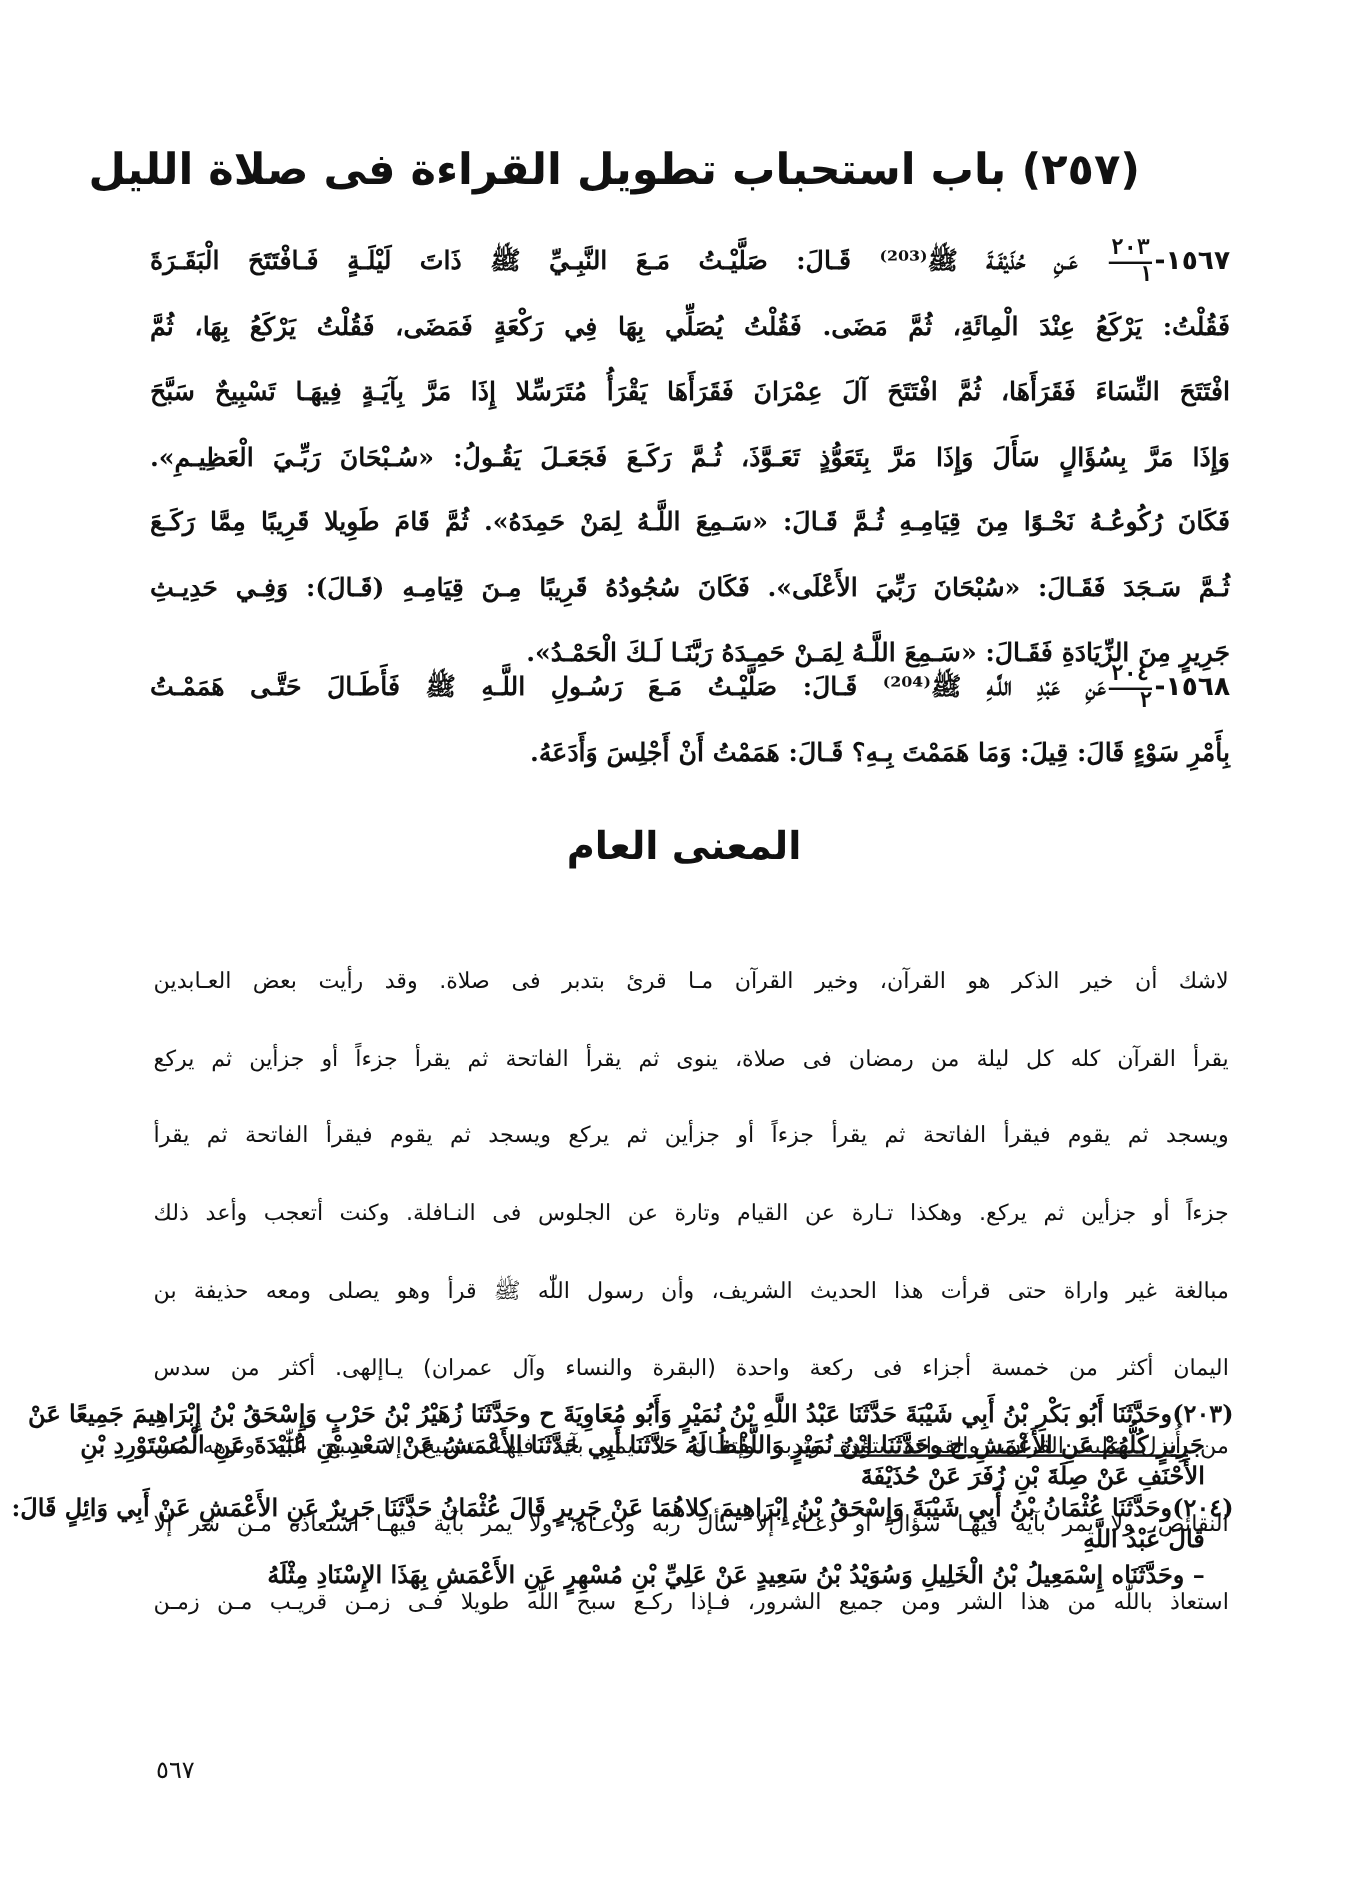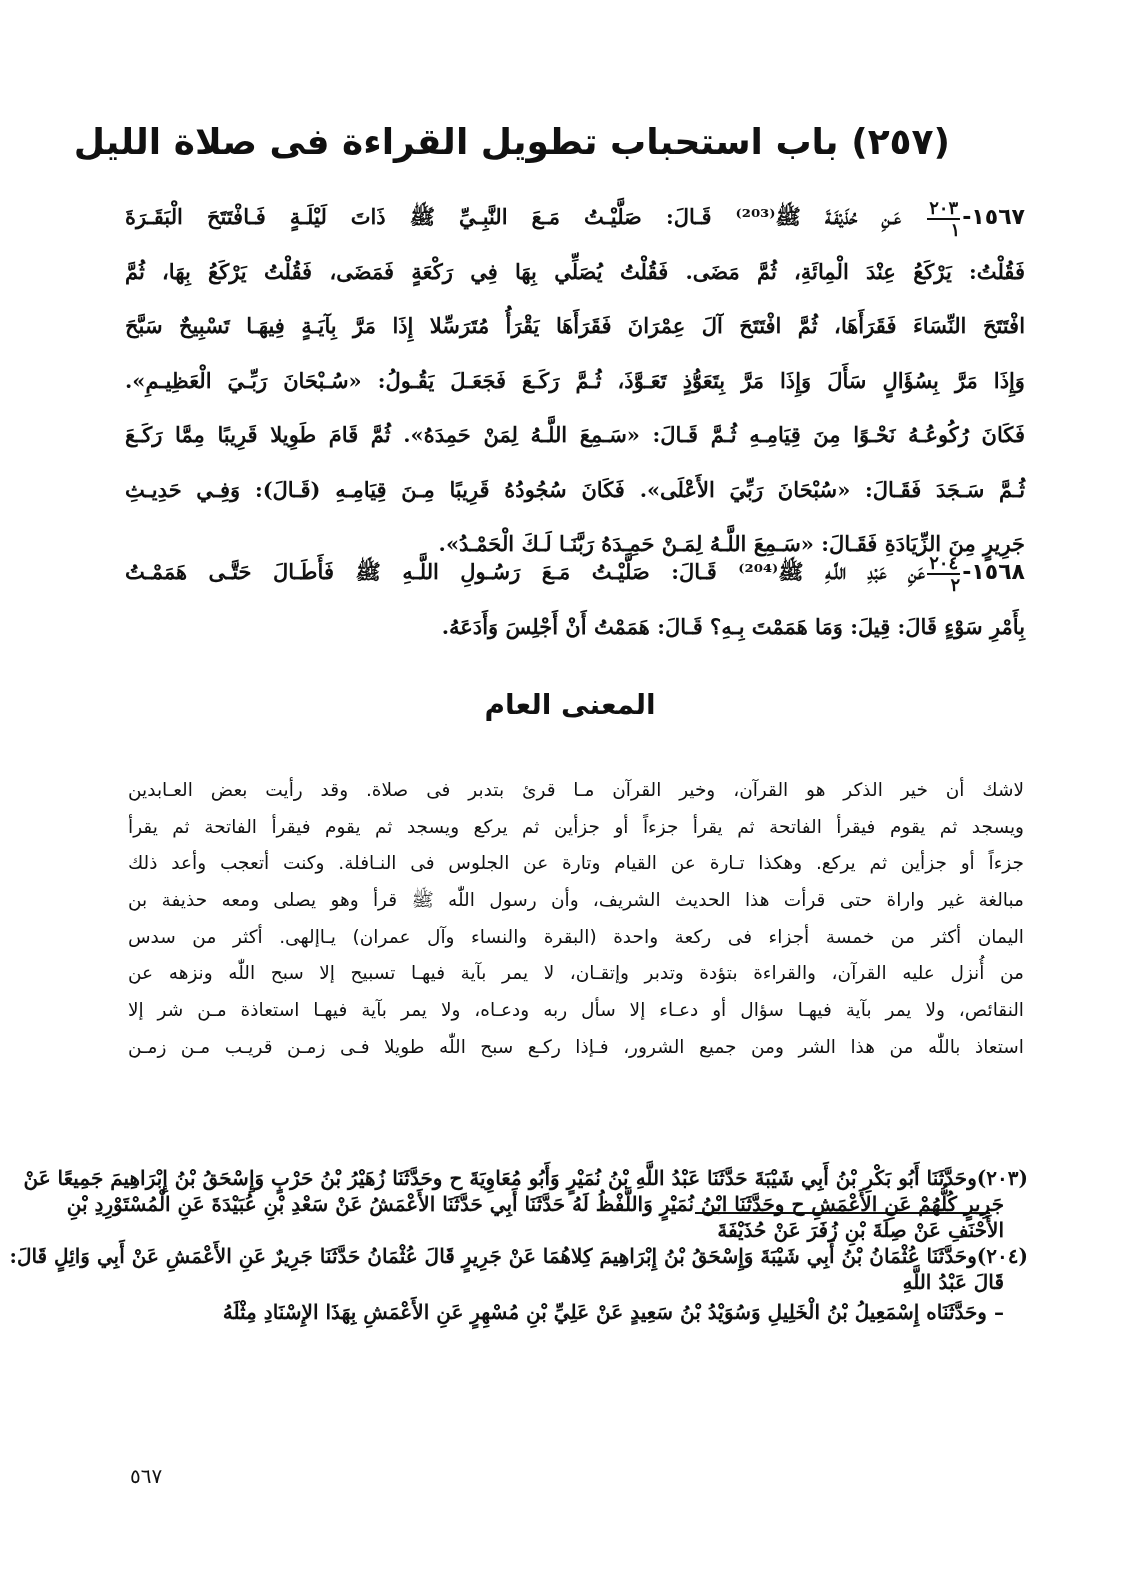--- a/index.html
+++ b/index.html
@@ -60,21 +60,21 @@
     .hnum {
       font-family: "DejaVu Sans", sans-serif;
       font-weight: bold;
       font-size: 22px;
       margin-top: 39px;
     }
     .frac {
       display: inline-block;
       vertical-align: middle;
       text-align: center;
-      font-family: Liberation Serif, serif;
+      font-family: Liberation Mono, monospace;
       font-weight: bold;
       font-size: 18px;
       line-height: 20px;
       margin: 0 2px;
     }
     .frac .num {
       display: block;
       border-bottom: 2px solid #111;
       padding: 0 2px;
     }
@@ -82,39 +82,40 @@
       display: block;
     }
     .section-title {
       position: absolute;
       top: 675px;
       left: 300px;
       width: 540px;
       text-align: center;
       font-family: "DejaVu Sans", sans-serif;
       font-weight: bold;
-      font-size: 28px;
+      font-size: 32px;
       line-height: 60px;
       white-space: nowrap;
     }
     .body-text {
       position: absolute;
       top: 772px;
       left: 128px;
       width: 896px;
       font-family: "DejaVu Sans", sans-serif;
       font-size: 18.5px;
       line-height: 36.7px;
     }
     .body-line {
       display: block;
       height: 36.7px;
       white-space: nowrap;
       text-align: justify;
       text-align-last: justify;
+      margin-top: 28px;
     }
     .footnote-rule {
       position: absolute;
       top: 1212px;
       left: 695px;
       width: 295px;
       height: 0;
       border-top: 2px solid #111;
     }
     .footnotes {
@@ -180,20 +181,21 @@
     <span class="hadith-line">
       <span class="hnum">١٥٦٨-</span><span class="frac"><span class="num">٢٠٤</span><span class="den">٢</span></span><span>عَنِ عَبْدِ اللَّـهِ ﷺ⁽²⁰⁴⁾ قَـالَ: صَلَّيْـتُ مَـعَ رَسُـولِ اللَّـهِ ﷺ فَأَطَـالَ حَتَّـى هَمَمْـتُ</span>
     </span>
     <span class="hadith-line last">بِأَمْرِ سَوْءٍ قَالَ: قِيلَ: وَمَا هَمَمْتَ بِـهِ؟ قَـالَ: هَمَمْتُ أَنْ أَجْلِسَ وَأَدَعَهُ.</span>
   </div>
 
   <div class="section-title">المعنى العام</div>
 
   <div class="body-text">
     <span class="body-line">لاشك أن خير الذكر هو القرآن، وخير القرآن مـا قرئ بتدبر فى صلاة. وقد رأيت بعض العـابدين</span>
+    <span class="body-line">يقرأ القرآن كله كل ليلة من رمضان فى صلاة، ينوى ثم يقرأ الفاتحة ثم يقرأ جزءاً أو جزأين ثم يركع</span>
     <span class="body-line">ويسجد ثم يقوم فيقرأ الفاتحة ثم يقرأ جزءاً أو جزأين ثم يركع ويسجد ثم يقوم فيقرأ الفاتحة ثم يقرأ</span>
     <span class="body-line">جزءاً أو جزأين ثم يركع. وهكذا تـارة عن القيام وتارة عن الجلوس فى النـافلة. وكنت أتعجب وأعد ذلك</span>
     <span class="body-line">مبالغة غير واراة حتى قرأت هذا الحديث الشريف، وأن رسول اللّٰه ﷺ قرأ وهو يصلى ومعه حذيفة بن</span>
     <span class="body-line">اليمان أكثر من خمسة أجزاء فى ركعة واحدة (البقرة والنساء وآل عمران) يـاإلهى. أكثر من سدس</span>
     <span class="body-line">من أُنزل عليه القرآن، والقراءة بتؤدة وتدبر وإتقـان، لا يمر بآية فيهـا تسبيح إلا سبح اللّٰه ونزهه عن</span>
     <span class="body-line">النقائص، ولا يمر بآية فيهـا سؤال أو دعـاء إلا سأل ربه ودعـاه، ولا يمر بآية فيهـا استعاذة مـن شر إلا</span>
     <span class="body-line">استعاذ باللّٰه من هذا الشر ومن جميع الشرور، فـإذا ركـع سبح اللّٰه طويلا فـى زمـن قريـب مـن زمـن</span>
   </div>
 
   <div class="footnote-rule"></div>

